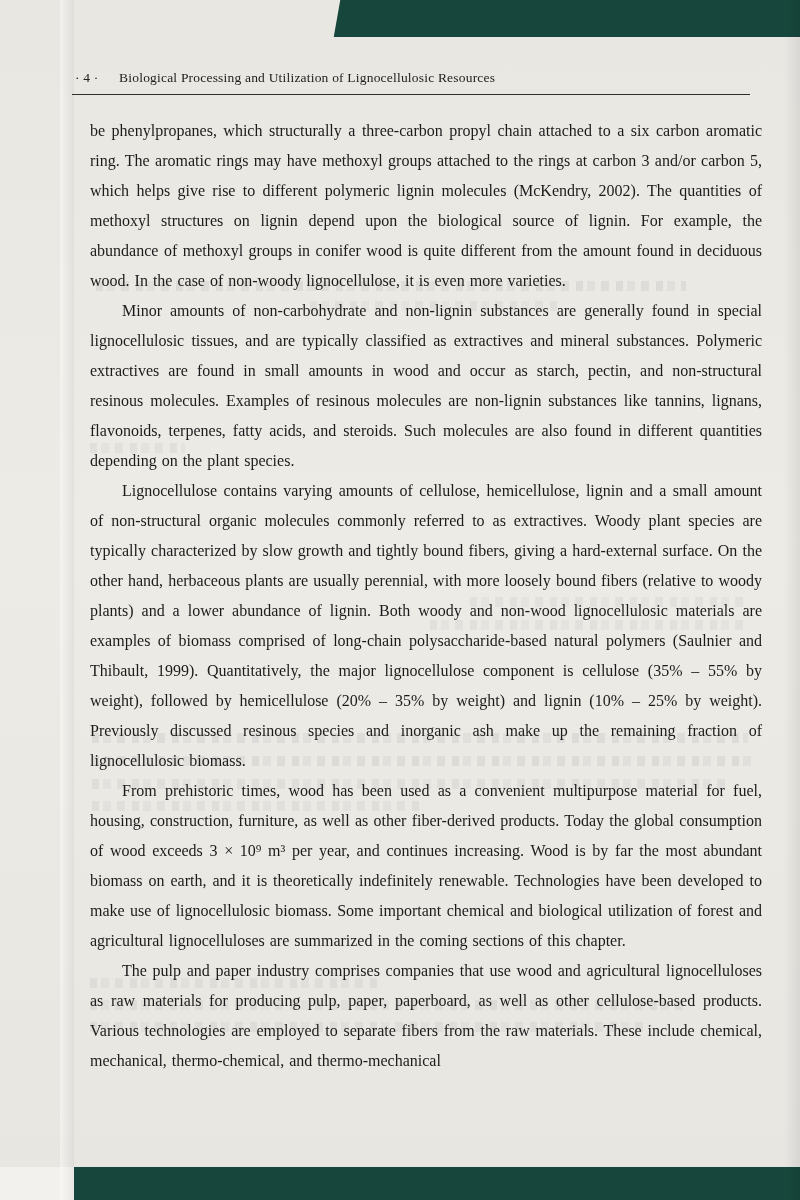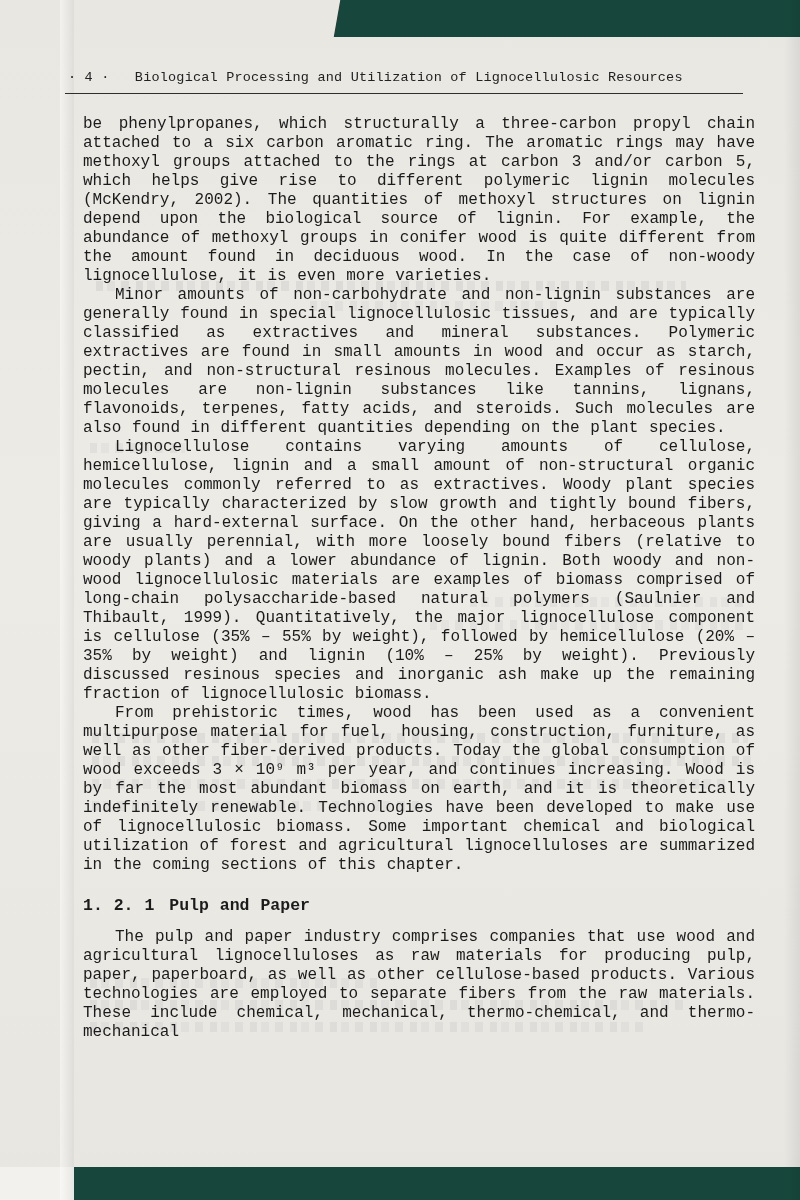--- a/index.html
+++ b/index.html
@@ -65,44 +65,43 @@
     opacity: 0.5;
     filter: blur(0.7px);
     background: repeating-linear-gradient(90deg,
       rgba(105,105,118,0.22) 0 7px, rgba(0,0,0,0) 7px 11px,
       rgba(105,105,118,0.15) 11px 19px, rgba(0,0,0,0) 19px 25px,
       rgba(105,105,118,0.20) 25px 33px, rgba(0,0,0,0) 33px 40px);
   }
   
   .page-content {
     position: absolute;
-    left: 83px;
+    left: 90px;
     top: 70px;
     width: 672px;
     z-index: 2;
-    font-family: Liberation Mono, monospace;
   }
   .running-head {
     margin-left: -15px;
     font-size: 13.5px;
     letter-spacing: 0.2px;
     white-space: nowrap;
     color: #222;
   }
   .running-head .pgnum { margin-right: 17px; }
   .head-rule {
     border: 0;
     border-top: 1.4px solid #2e2e2c;
     width: 678px;
     margin: 8px 0 0 -18px;
   }
   .body-text {
     margin-top: 21px;
     font-size: 16px;
-    line-height: 19px;
+    line-height: 30px;
     text-align: justify;
     word-spacing: 1px;
   }
   .body-text p {
     margin: 0;
     text-indent: 2em;
   }
   .body-text p.no-indent { text-indent: 0; }
   .section-heading {
     font-size: 21.5px;
@@ -154,21 +153,18 @@
 
     <div class="body-text">
 
       <p class="no-indent">be phenylpropanes, which structurally a three-carbon propyl chain attached to a six carbon aromatic ring. The aromatic rings may have methoxyl groups attached to the rings at carbon 3 and/or carbon 5, which helps give rise to different polymeric lignin molecules (McKendry, 2002). The quantities of methoxyl structures on lignin depend upon the biological source of lignin. For example, the abundance of methoxyl groups in conifer wood is quite different from the amount found in deciduous wood. In the case of non-woody lignocellulose, it is even more varieties.</p>
       <p>Minor amounts of non-carbohydrate and non-lignin substances are generally found in special lignocellulosic tissues, and are typically classified as extractives and mineral substances. Polymeric extractives are found in small amounts in wood and occur as starch, pectin, and non-structural resinous molecules. Examples of resinous molecules are non-lignin substances like tannins, lignans, flavonoids, terpenes, fatty acids, and steroids. Such molecules are also found in different quantities depending on the plant species.</p>
       <p>Lignocellulose contains varying amounts of cellulose, hemicellulose, lignin and a small amount of non-structural organic molecules commonly referred to as extractives. Woody plant species are typically characterized by slow growth and tightly bound fibers, giving a hard-external surface. On the other hand, herbaceous plants are usually perennial, with more loosely bound fibers (relative to woody plants) and a lower abundance of lignin. Both woody and non-wood lignocellulosic materials are examples of biomass comprised of long-chain polysaccharide-based natural polymers (Saulnier and Thibault, 1999). Quantitatively, the major lignocellulose component is cellulose (35% – 55% by weight), followed by hemicellulose (20% – 35% by weight) and lignin (10% – 25% by weight). Previously discussed resinous species and inorganic ash make up the remaining fraction of lignocellulosic biomass.</p>
 
 
       <p>From prehistoric times, wood has been used as a convenient multipurpose material for fuel, housing, construction, furniture, as well as other fiber-derived products. Today the global consumption of wood exceeds 3 × 10⁹ m³ per year, and continues increasing. Wood is by far the most abundant biomass on earth, and it is theoretically indefinitely renewable. Technologies have been developed to make use of lignocellulosic biomass. Some important chemical and biological utilization of forest and agricultural lignocelluloses are summarized in the coming sections of this chapter.</p>
 
-      <h3 class="subsection-heading">
-        <span class="h-num">1. 2. 1</span><span>Pulp and Paper</span>
-      </h3>
 
       <p>The pulp and paper industry comprises companies that use wood and agricultural lignocelluloses as raw materials for producing pulp, paper, paperboard, as well as other cellulose-based products. Various technologies are employed to separate fibers from the raw materials. These include chemical, mechanical, thermo-chemical, and thermo-mechanical</p>
 
     </div>
   </div>
 </div>
 
 </body></html>

